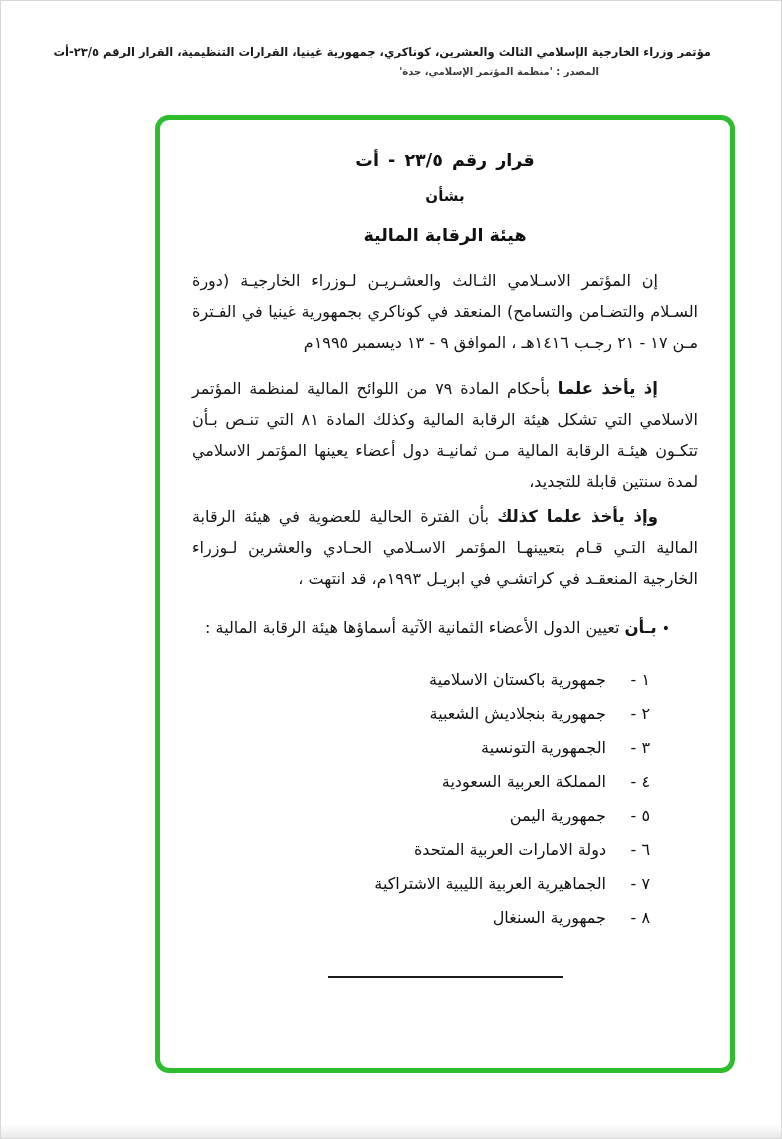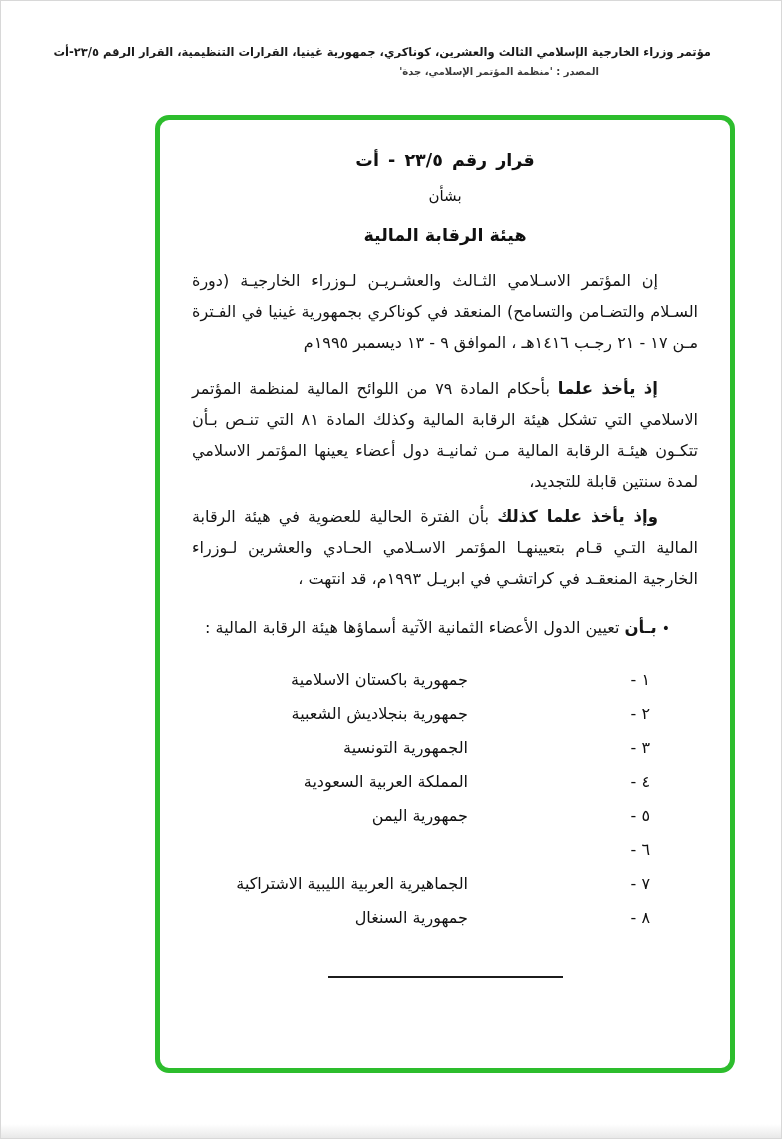--- a/index.html
+++ b/index.html
@@ -52,21 +52,21 @@
     background: #fff;
   }
   .doc-title {
     text-align: center;
     font-weight: bold;
     font-size: 17.5px;
     word-spacing: 3px;
   }
   .doc-about {
     text-align: center;
-    font-weight: normal;
+    font-weight: bold;
     font-size: 15px;
     margin-top: 17px;
   }
   .doc-subject {
     text-align: center;
     font-weight: bold;
     font-size: 17.5px;
     margin-top: 20px;
   }
   .para {
@@ -92,21 +92,20 @@
     height: 34px;
     font-size: 16px;
     padding-right: 48px;
     box-sizing: border-box;
   }
   .member-num {
     min-width: 44px;
     white-space: nowrap;
   }
   .member-name {
-    margin-right: 138px;
     white-space: nowrap;
   }
   .end-rule {
     width: 235px;
     border-top: 2.5px solid #1c1c1c;
     margin: 34px auto 0 auto;
   }
   .scan-shade {
     position: absolute;
     left: 0;
@@ -159,20 +158,21 @@
     <span class="member-name">المملكة العربية السعودية</span>
   </div>
 
   <div class="member-row">
     <span class="member-num">٥ -</span>
     <span class="member-name">جمهورية اليمن</span>
   </div>
 
   <div class="member-row">
     <span class="member-num">٦ -</span>
+    <span class="member-name">دولة الامارات العربية المتحدة</span>
   </div>
 
   <div class="member-row">
     <span class="member-num">٧ -</span>
     <span class="member-name">الجماهيرية العربية الليبية الاشتراكية</span>
   </div>
 
   <div class="member-row">
     <span class="member-num">٨ -</span>
     <span class="member-name">جمهورية السنغال</span>

